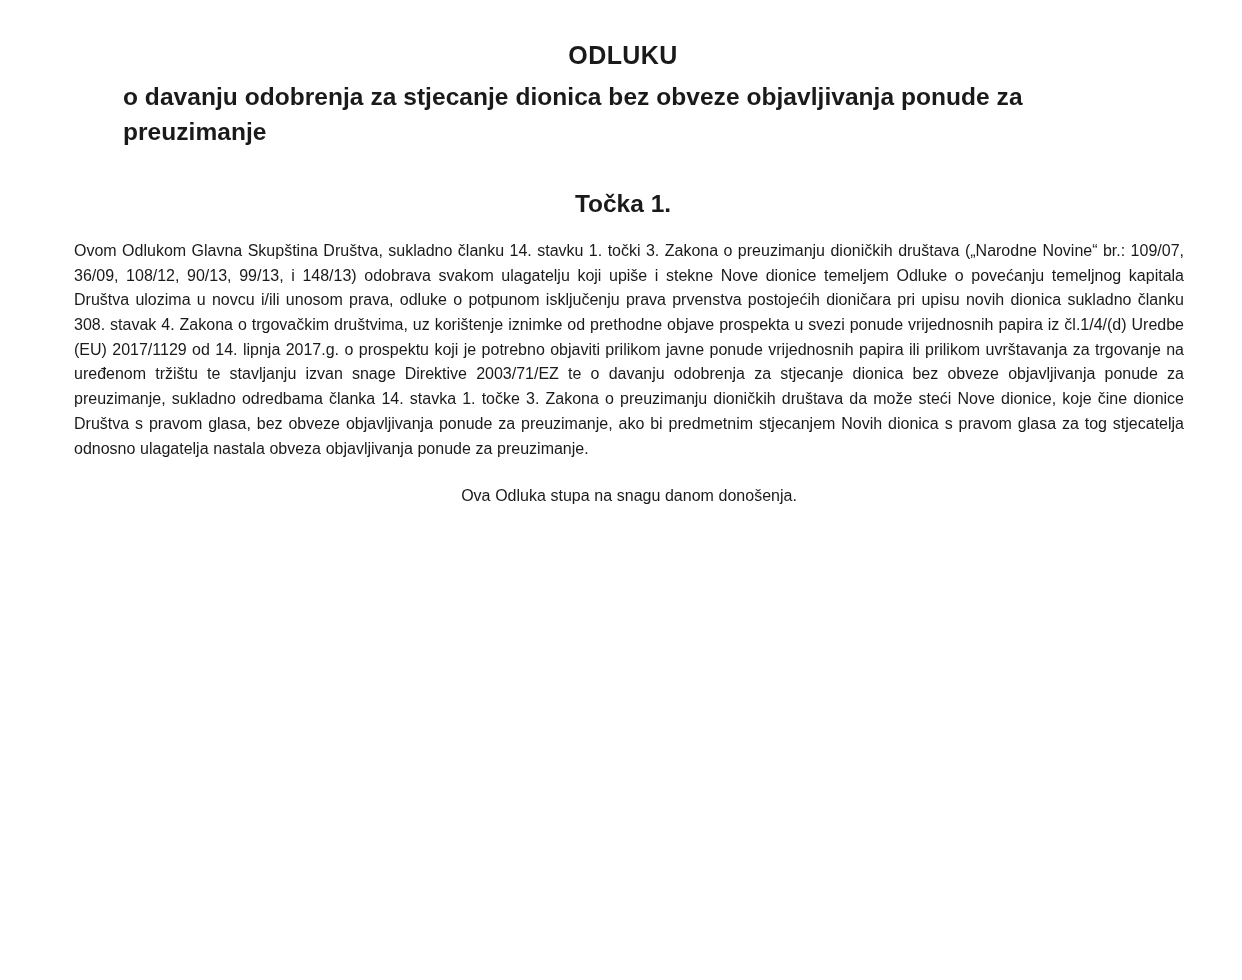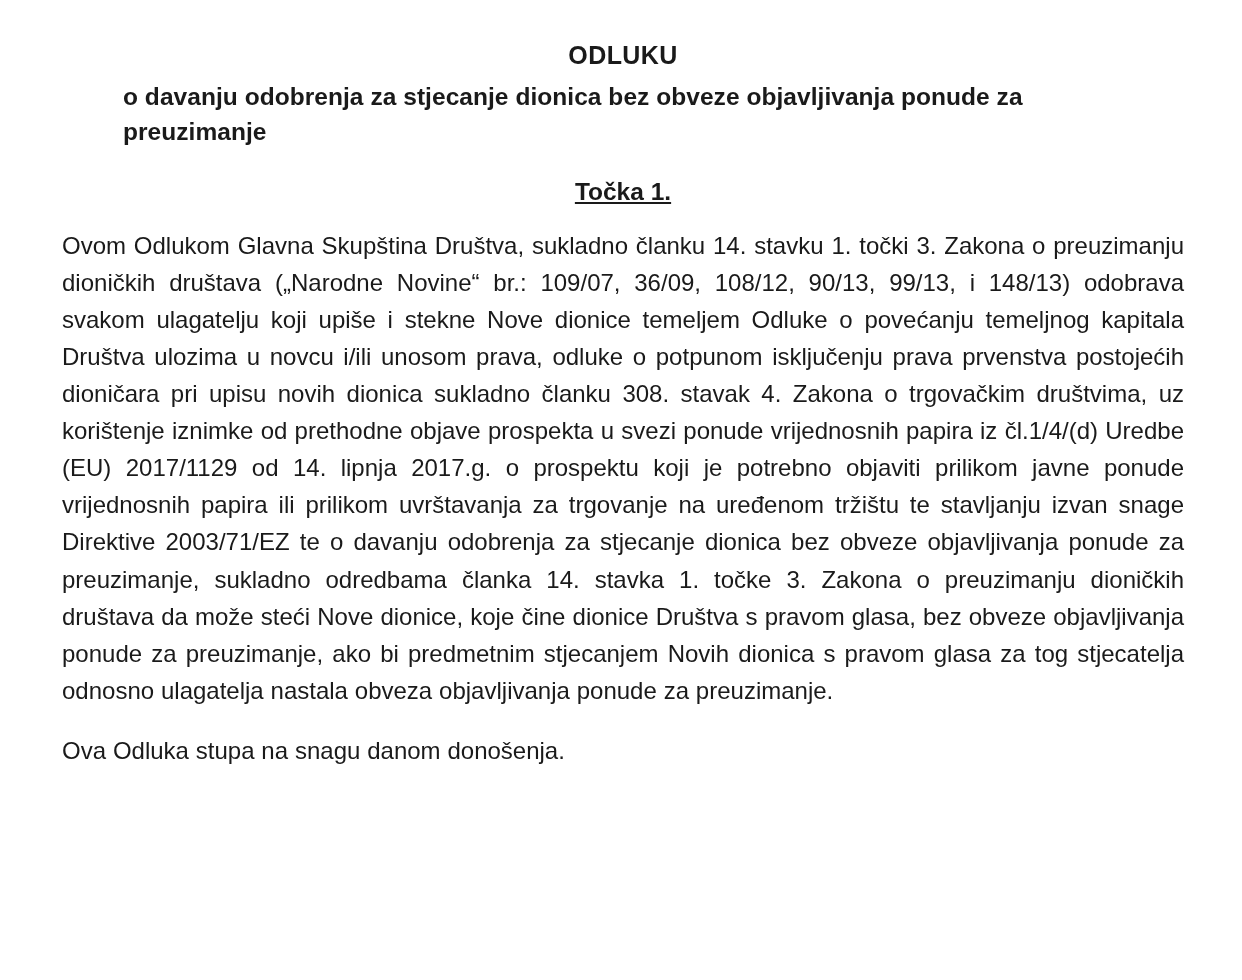--- a/index.html
+++ b/index.html
@@ -41,36 +41,35 @@
     line-height: 1.42;
     margin: 9px auto 0 auto;
     width: 1000px;
     letter-spacing: 0.05px;
   }
 
   .section-heading {
     text-align: center;
     font-weight: bold;
     font-size: 24.5px;
-    margin: 28px 0 0 0;
-    text-decoration: underline;
+    margin: 40px 0 0 0;
   }
 
   .body-paragraph {
     text-align: justify;
     text-justify: inter-word;
-    font-size: 24px;
+    font-size: 16px;
     line-height: 1.545;
-    margin: 21px 0 0 0;
+    margin: 21px 0 0 12px;
     hyphens: none;
     word-spacing: 0.2px;
   }
 
   .body-paragraph.no-justify {
-    text-align: left;
+    text-align: center;
   }
 
   .heading-2 {
     margin-top: 38px;
   }
 
   .para-2 {
     margin-top: 23px;
   }
 </style>

